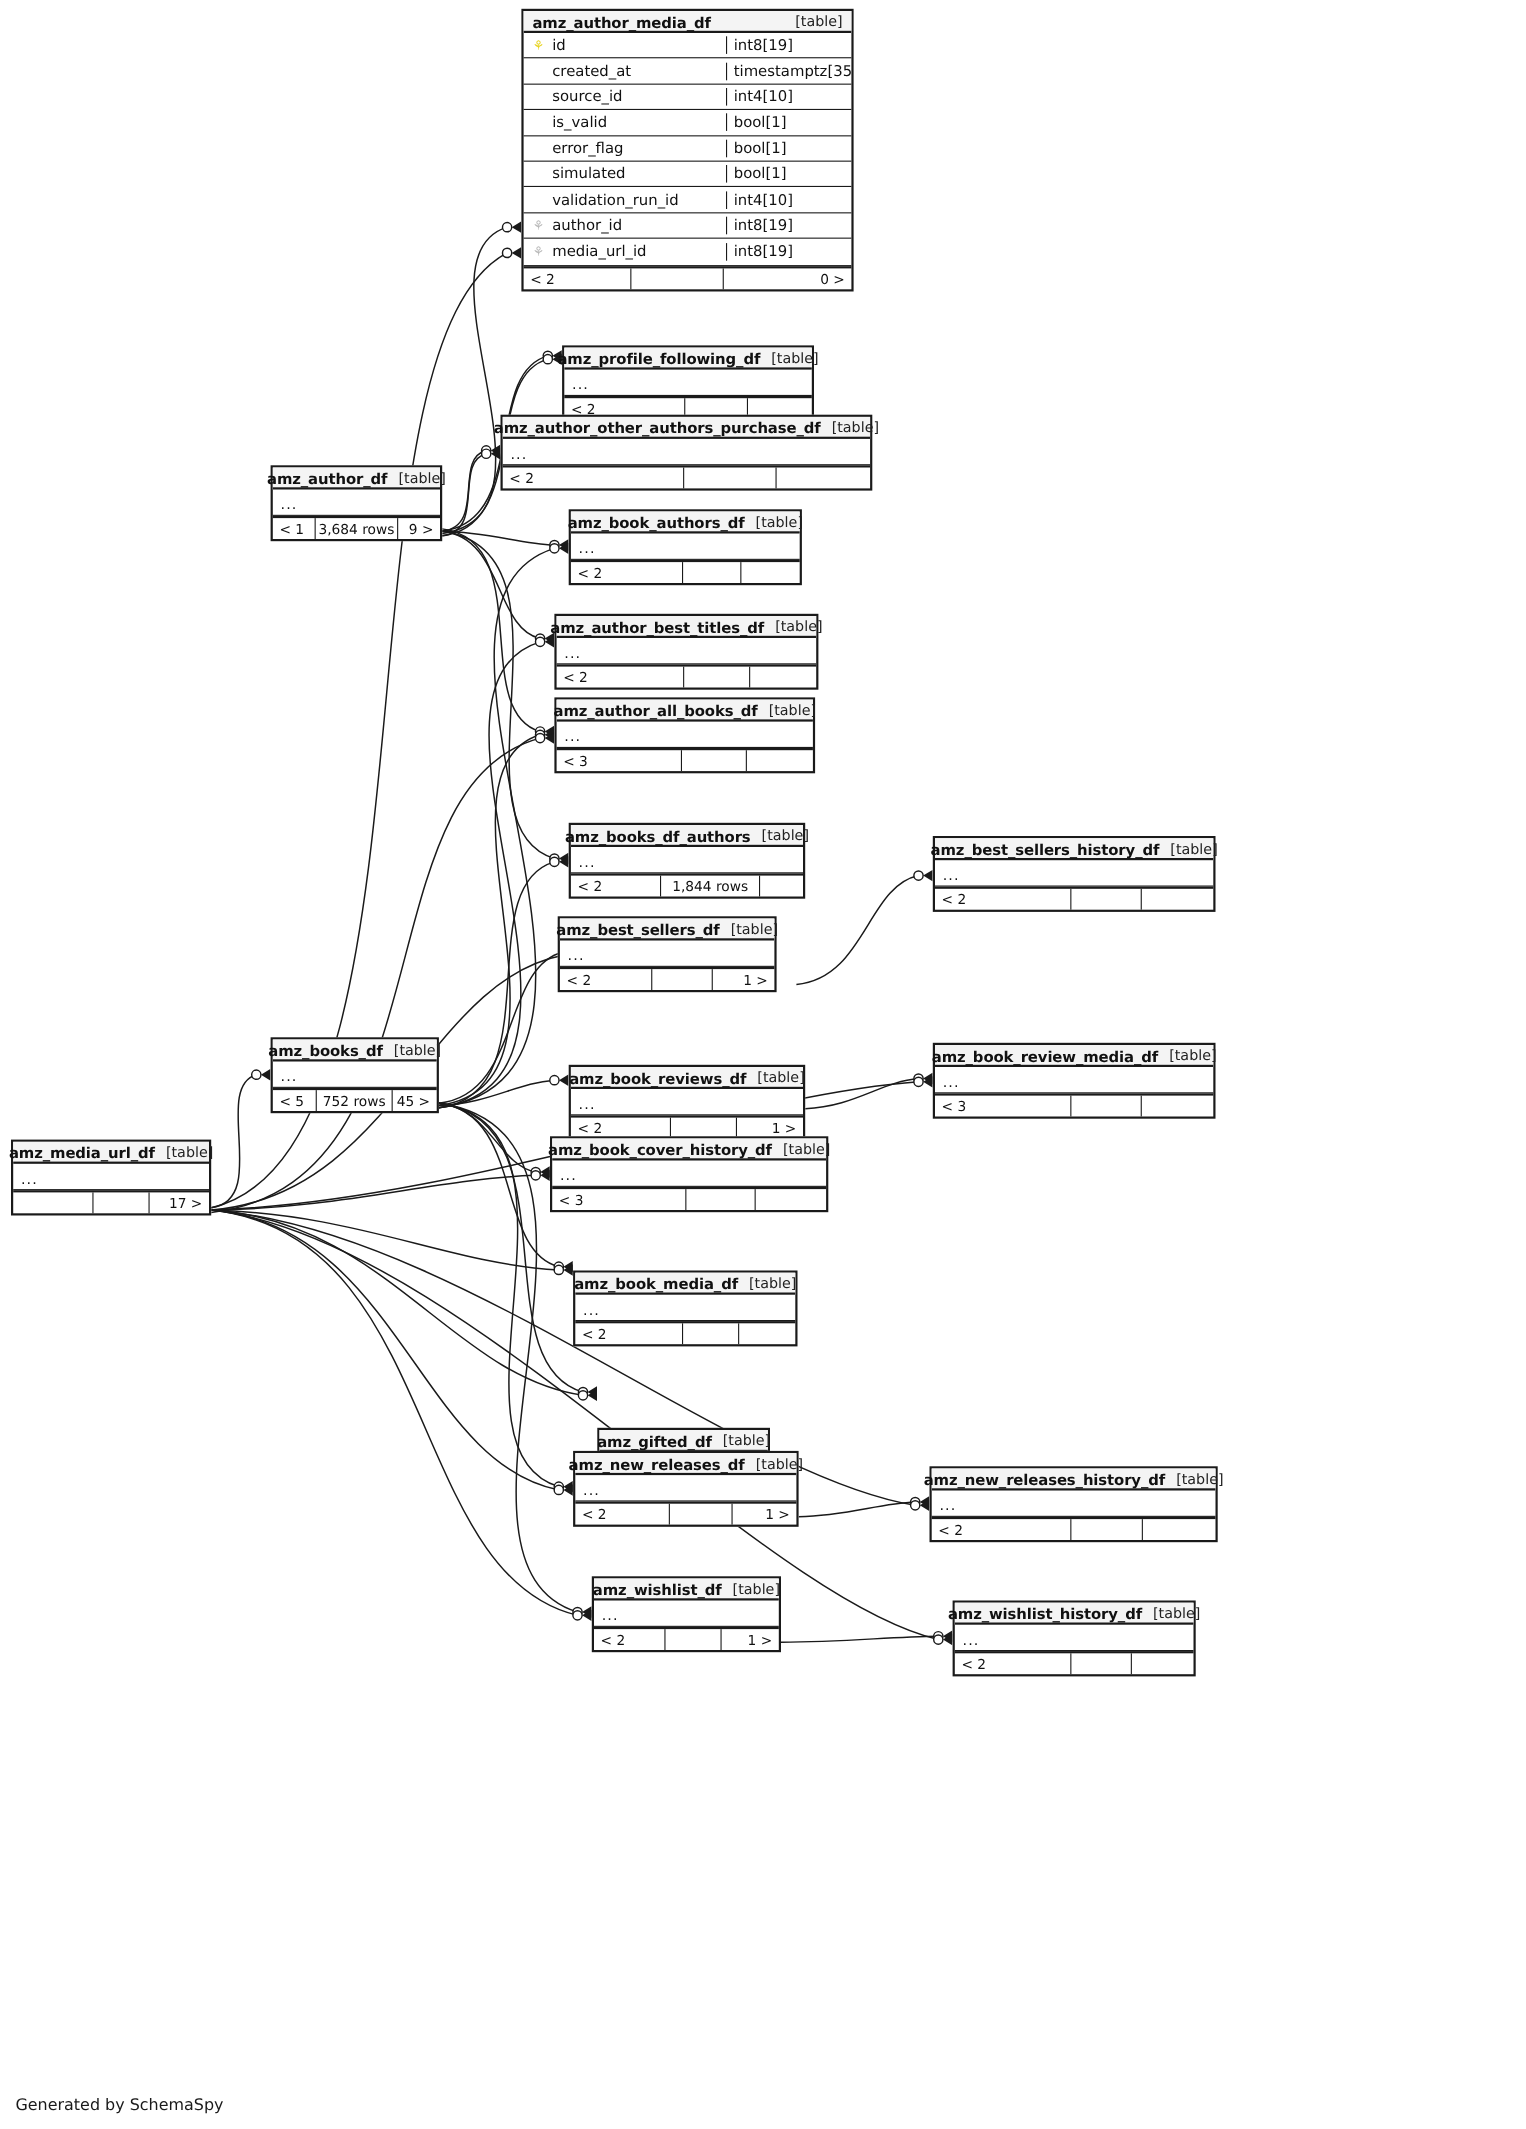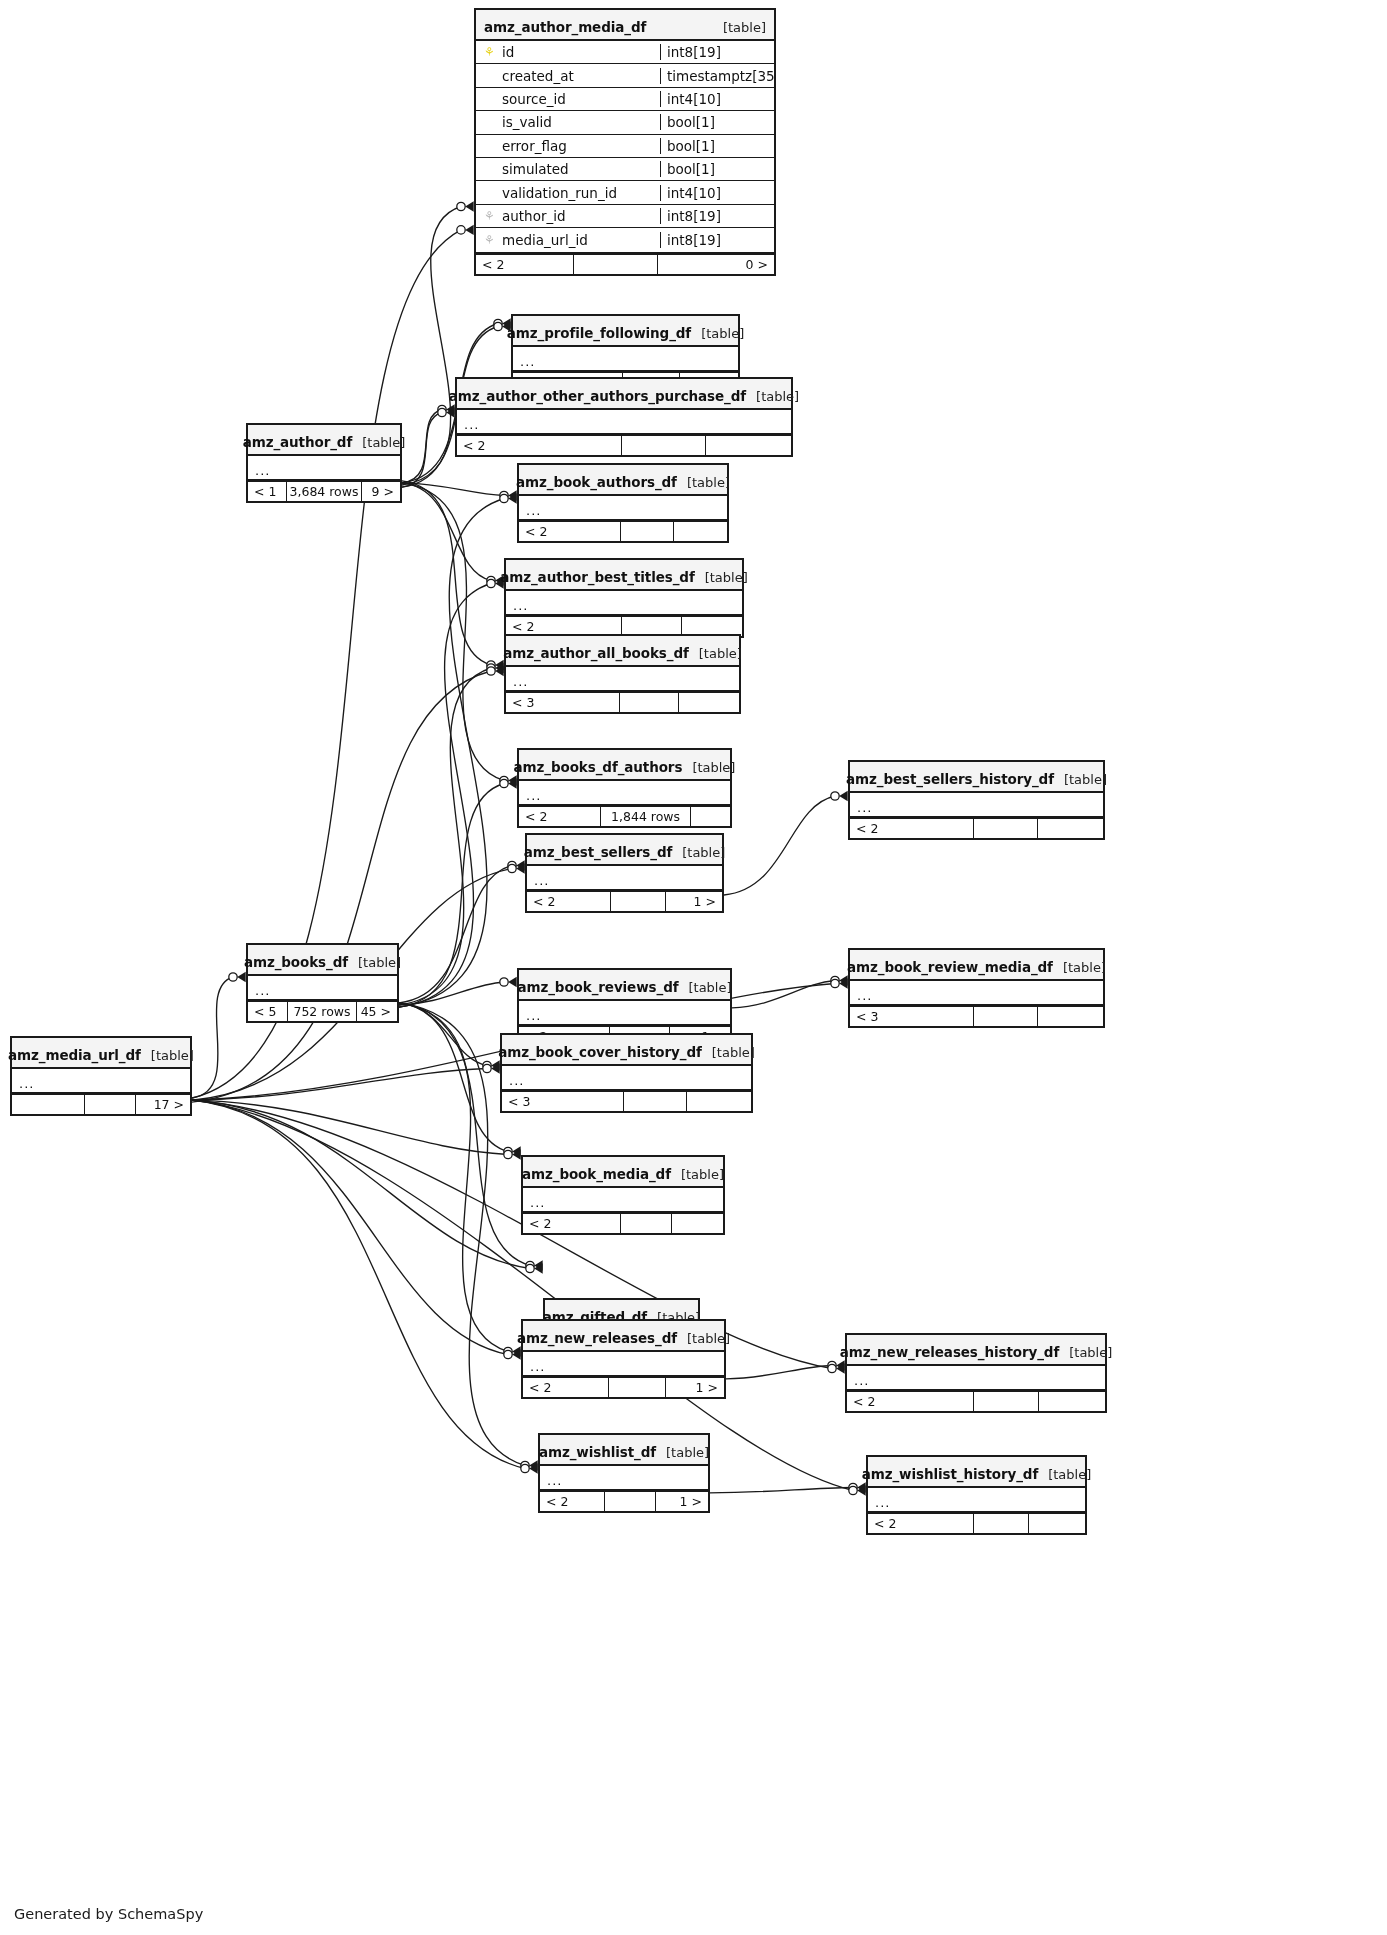--- a/index.html
+++ b/index.html
@@ -31,28 +31,28 @@
     position: absolute;
     box-sizing: border-box;
     border: 2px solid #1a1a1a;
     background: #ffffff;
     font-size: 13.5px;
     color: #111111;
     z-index: 5;
   }
   .tn-header {
     display: flex;
-    align-items: flex-end;
+    align-items: flex-start;
     justify-content: center;
     gap: 10px;
     background: #f4f4f4;
     border-bottom: 2px solid #1a1a1a;
     padding: 3px 8px 4px 8px;
     white-space: nowrap;
-    height: 31px;
+    height: 20px;
     box-sizing: border-box;
   }
   .tn-header.split {
     justify-content: space-between;
   }
   .tn-title {
     font-weight: bold;
     font-size: 13.5px;
     letter-spacing: -0.1px;
   }
@@ -456,21 +456,21 @@
         </div>
         <div class="tn-rows">
           <div class="ellipsis-row">...</div>
         </div>
         <div class="tn-footer">
           <div class="tn-foot-cell left" style="width: 125px;">&lt; 2</div>
           <div class="tn-foot-cell mid" style="width: 66px;"></div>
           <div class="tn-foot-cell right" style="width: 66px; flex: 1 1 auto;"></div>
         </div>
       </div>
-      <div class="table-node" style="left: 525px; top: 833px; width: 199px;">
+      <div class="table-node" style="left: 507px; top: 833px; width: 199px;">
         <div class="tn-header">
           <span class="tn-title">amz_best_sellers_df</span>
           <span class="tn-kind">[table]</span>
         </div>
         <div class="tn-rows">
           <div class="ellipsis-row">...</div>
         </div>
         <div class="tn-footer">
           <div class="tn-foot-cell left" style="width: 85px;">&lt; 2</div>
           <div class="tn-foot-cell mid" style="width: 57px;"></div>

